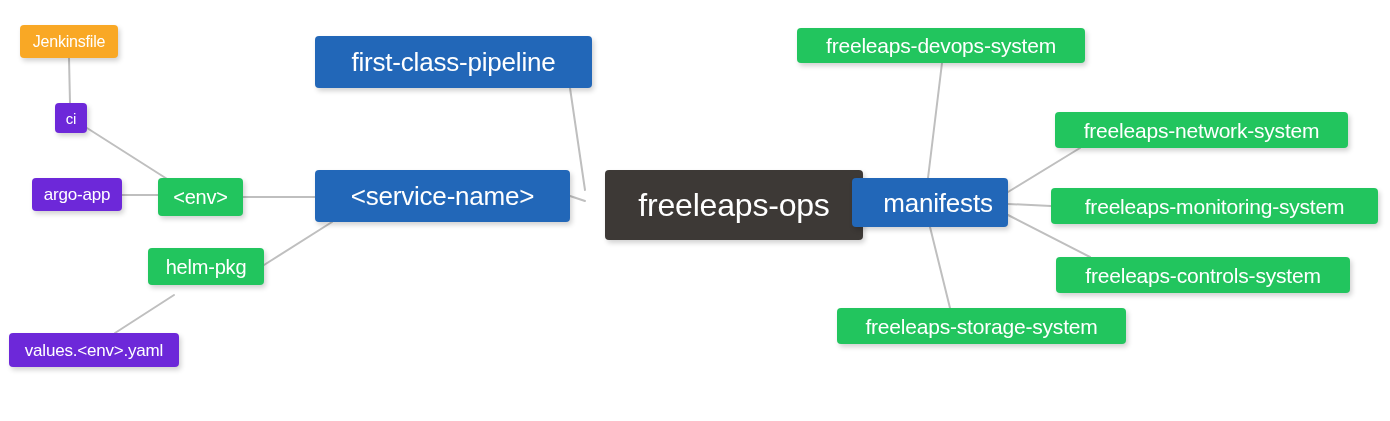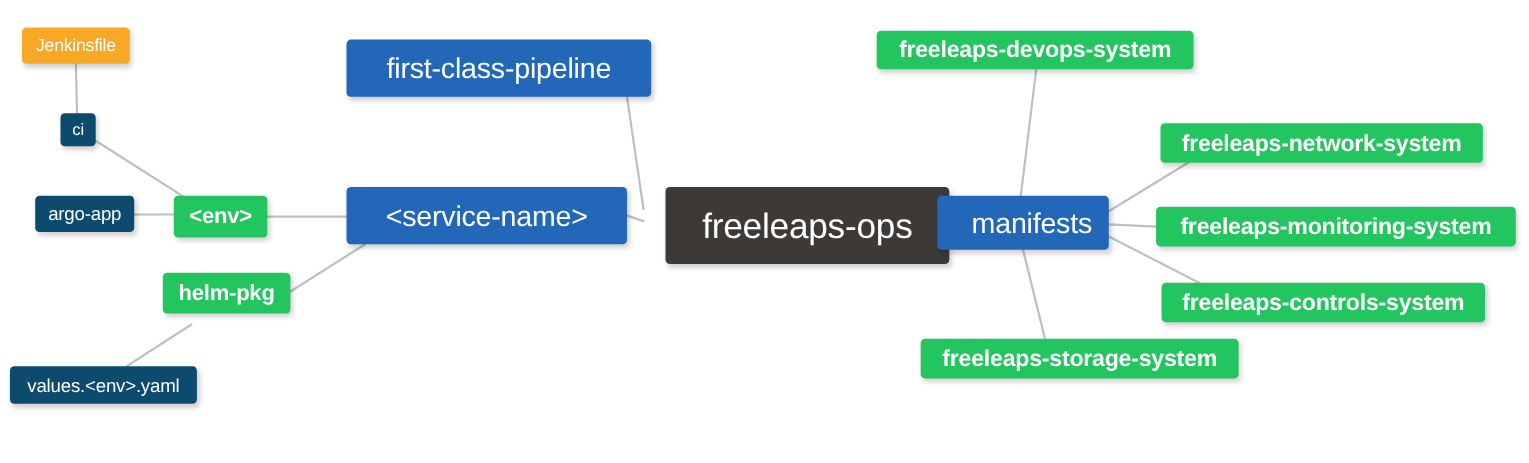--- a/index.html
+++ b/index.html
@@ -36,22 +36,22 @@
     border-radius: 4px;
     white-space: nowrap;
     letter-spacing: -0.2px;
     box-shadow: 2px 3px 5px rgba(0,0,0,0.18);
     line-height: 1;
     cursor: pointer;
     user-select: none;
   }
   .n-root      { background: #3d3936; }
   .n-blue      { background: #2267b8; }
-  .n-green     { background: #22c55e; font-weight: bold; }
-  .n-red       { background: #0c4a6e; }
+  .n-green     { background: #22c55e; }
+  .n-red       { background: #6d28d9; }
   .n-orange    { background: #f9a825; }
 </style>
 </head>
 <body>
 
 <div id="mindmap">
   <svg id="edges" viewBox="0 0 1390 421" xmlns="http://www.w3.org/2000/svg">
       <line x1="585" y1="190" x2="570" y2="88" stroke="#bfbfbf" stroke-width="2" stroke-linecap="round"></line>
       <line x1="585" y1="201" x2="570" y2="196" stroke="#bfbfbf" stroke-width="2" stroke-linecap="round"></line>
       <line x1="843" y1="202" x2="852" y2="202" stroke="#bfbfbf" stroke-width="2" stroke-linecap="round"></line>

